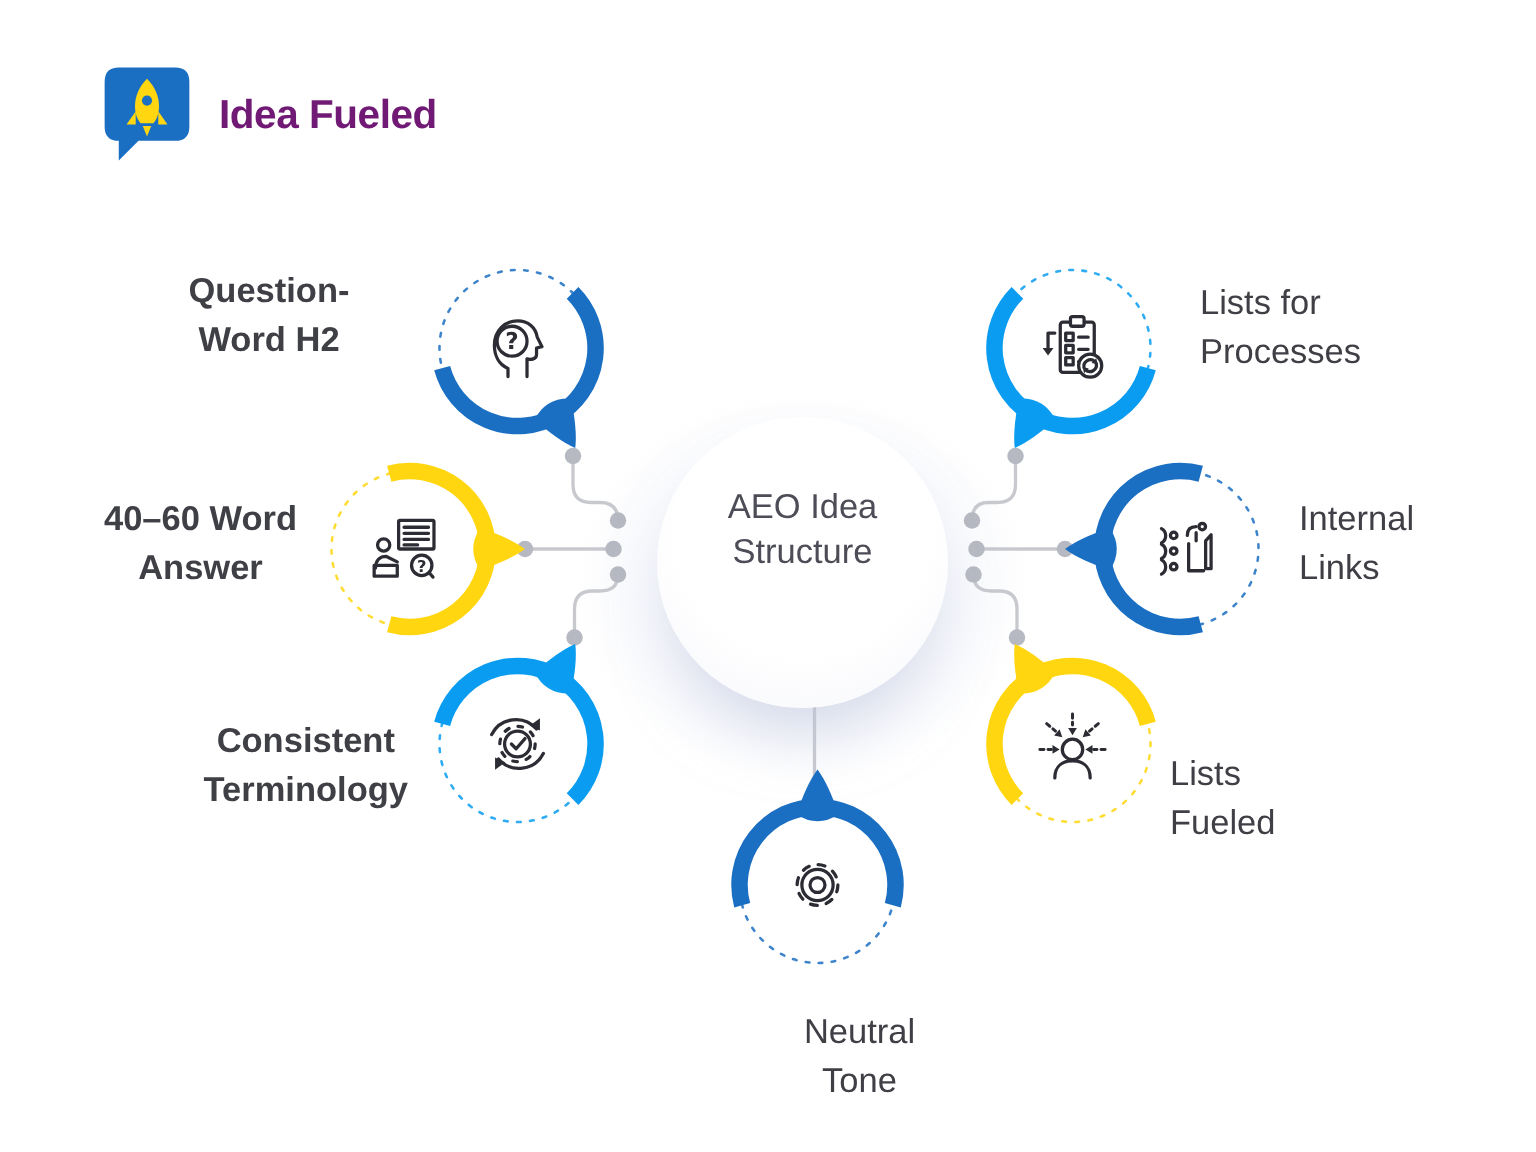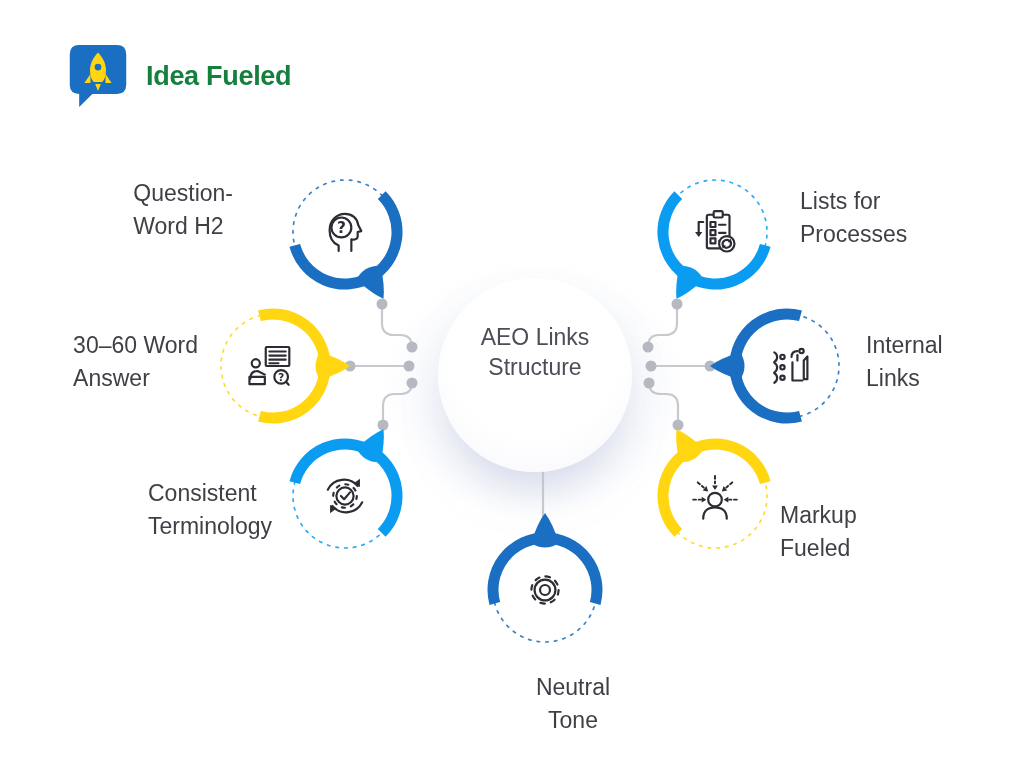--- a/index.html
+++ b/index.html
@@ -1,21 +1,21 @@
 <!DOCTYPE html>
 <html><head>
 <meta charset="utf-8">
 <style>
   html,body{margin:0;padding:0;background:#fff;}
   #canvas{position:relative;width:1024px;height:768px;background:#fff;overflow:hidden;
           font-family:"Liberation Sans", sans-serif;}
 
   
   .logo{position:absolute;left:66px;top:42px;display:flex;align-items:center;gap:16px;}
-  .logo-text{font-size:27px;font-weight:800;color:#15803d;letter-spacing:-.3px;}
+  .logo-text{font-size:27px;font-weight:800;color:#701a75;letter-spacing:-.3px;}
 
   
   .center-glow{position:absolute;left:340px;top:225px;width:390px;height:330px;border-radius:50%;
       background:radial-gradient(closest-side, rgba(229,233,245,.95), rgba(255,255,255,0) 78%);z-index:1;}
   .center-circle{position:absolute;left:438px;top:278px;width:194px;height:194px;border-radius:50%;
       background:radial-gradient(circle at 50% 38%, #ffffff 55%, #f5f6fb 100%);
       box-shadow:0 28px 42px -12px rgba(185,193,219,.55);z-index:3;}
   .center-title{position:absolute;left:428px;top:322px;width:214px;text-align:center;
       font-size:23px;line-height:30px;color:#4d4d57;z-index:4;}
 
@@ -49,21 +49,21 @@
   .node--1{left:265px;top:152px;}
   .node--2{left:193px;top:286px;}
   .node--3{left:265px;top:416px;}
   .node--4{left:635px;top:152px;}
   .node--5{left:707px;top:286px;}
   .node--6{left:635px;top:416px;}
   .node--7{left:465px;top:510px;}
 
   
   .label{position:absolute;font-size:23px;line-height:33px;font-weight:500;color:#3f3f46;z-index:4;white-space:nowrap;}
-  .label--right-align{text-align:left;}
+  .label--right-align{text-align:center;font-weight:bold;}
   .label--1{right:791px;top:177px;}
   .label--2{right:826px;top:329px;}
   .label--3{right:752px;top:477px;}
   .label--4{left:800px;top:185px;}
   .label--5{left:866px;top:329px;}
   .label--6{left:780px;top:499px;}
   .label--7{left:473px;top:671px;width:200px;text-align:center;}
 </style>
 </head>
 <body>
@@ -76,21 +76,21 @@
       <path class="rocket" fill="#FFD60F" d="M34 11 C40 17 42.5 24 42.5 30.5 C42.5 36.5 40.5 40.5 38.5 42.5 H29.5 C27.5 40.5 25.5 36.5 25.5 30.5 C25.5 24 28 17 34 11 Z"></path>
       <circle cx="34" cy="26.5" r="3.6" fill="#1B6FC2"></circle>
       <path fill="#FFD60F" d="M26 34 L19.5 43.5 H26 Z M42 34 L48.5 43.5 H42 Z M31 44.5 h6 l-3 7.5 Z"></path>
     </svg>
     <span class="logo-text">Idea Fueled</span>
   </div>
 
   <div class="center-glow"></div>
   <div class="center-circle"></div>
   <div class="center-title">
-    <div>AEO Links</div>
+    <div>AEO Idea</div>
     <div>Structure</div>
   </div>
 
   <svg class="connectors" width="1024" height="768">
     <path class="conn" d="M382 304 V323 Q382 335 394 335 H400 Q412 335 412 347"></path>
     <path class="conn" d="M350 366 H409"></path>
     <path class="conn" d="M383 425 V406 Q383 394 395 394 H400 Q412 394 412 383"></path>
     <path class="conn" d="M677 304 V323 Q677 335 665 335 H659 Q648 335 648 347"></path>
     <path class="conn" d="M651 366 H710"></path>
     <path class="conn" d="M678 425 V406 Q678 394 666 394 H661 Q649 394 649 383"></path>
@@ -246,37 +246,37 @@
         <circle class="ic" cx="32" cy="32" r="5.5"></circle>
       </svg>
     </div>
   </div>
 
   <div class="label label--1 label--right-align">
     <div>Question-</div>
     <div>Word H2</div>
   </div>
   <div class="label label--2 label--right-align">
-    <div>30–60 Word</div>
+    <div>40–60 Word</div>
     <div>Answer</div>
   </div>
   <div class="label label--3 label--right-align">
     <div>Consistent</div>
     <div>Terminology</div>
   </div>
   <div class="label label--4">
     <div>Lists for</div>
     <div>Processes</div>
   </div>
   <div class="label label--5">
     <div>Internal</div>
     <div>Links</div>
   </div>
   <div class="label label--6">
-    <div>Markup</div>
+    <div>Lists</div>
     <div>Fueled</div>
   </div>
   <div class="label label--7">
     <div>Neutral</div>
     <div>Tone</div>
   </div>
 
 </div>
 
 </body></html>

